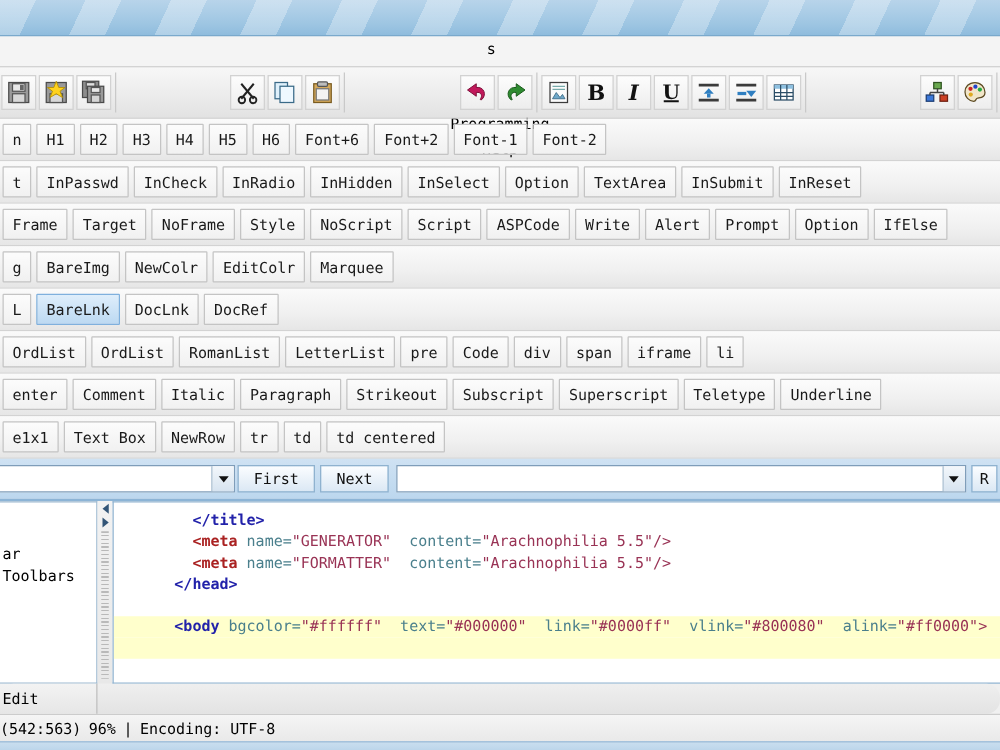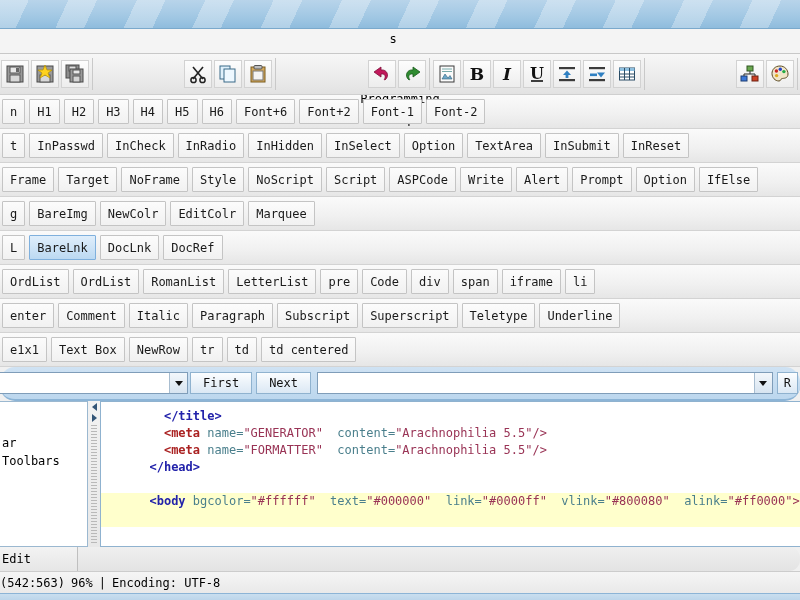--- a/index.html
+++ b/index.html
@@ -110,21 +110,20 @@
   }
 
   
   .findbar {
     height: 32px;
     background: linear-gradient(180deg,#cfe2f3 0%, #bcd7ee 100%);
     display: flex;
     align-items: center;
     border-bottom: 2px solid #8cb4d6;
     padding: 0 0px;
-    border-radius: 15px;
   }
   .combo {
     height: 22px;
     background: #ffffff;
     border: 1px solid #7f9db9;
     display: flex;
     align-items: center;
     box-sizing: border-box;
   }
   .combo .field {
@@ -161,21 +160,21 @@
     box-sizing: border-box;
   }
 
   
   .workarea {
     display: flex;
     height: 146px;
     background: #f0f0f0;
   }
   .leftpanel {
-    width: 88px;
+    width: 78px;
     background: #ffffff;
     border: 1px solid #9bb8d0;
     border-left: none;
     box-sizing: border-box;
     font-family: "DejaVu Sans Mono", monospace;
     font-size: 12px;
     color: #000;
     padding-top: 32px;
     overflow: hidden;
   }
@@ -537,20 +536,21 @@
         <div class="tbtn">div</div>
         <div class="tbtn">span</div>
         <div class="tbtn">iframe</div>
         <div class="tbtn">li</div>
       </div>
       <div class="tbrow">
         <div class="tbtn">enter</div>
         <div class="tbtn">Comment</div>
         <div class="tbtn">Italic</div>
         <div class="tbtn">Paragraph</div>
+        <div class="tbtn">Strikeout</div>
         <div class="tbtn">Subscript</div>
         <div class="tbtn">Superscript</div>
         <div class="tbtn">Teletype</div>
         <div class="tbtn">Underline</div>
       </div>
       <div class="tbrow">
         <div class="tbtn">e1x1</div>
         <div class="tbtn">Text Box</div>
         <div class="tbtn">NewRow</div>
         <div class="tbtn">tr</div>

